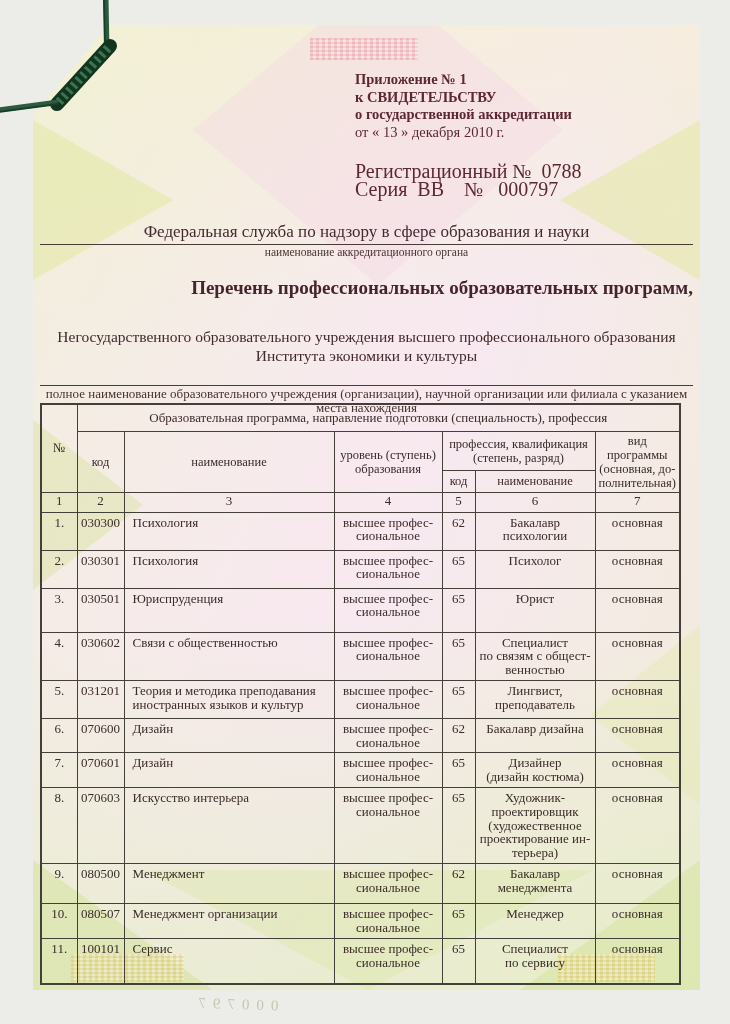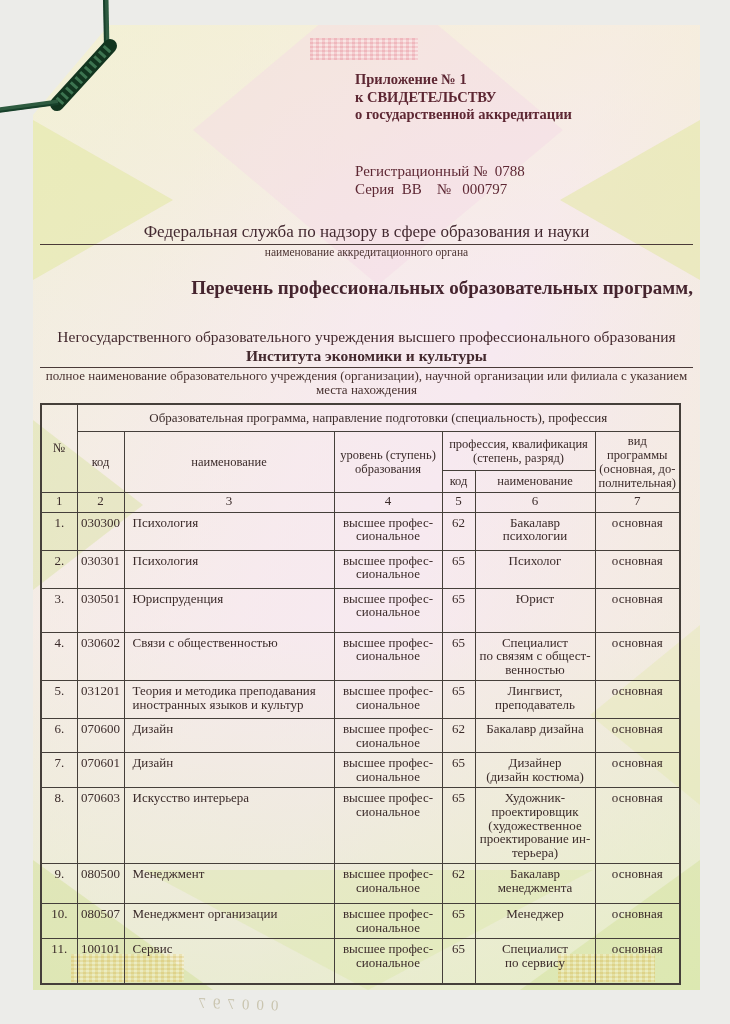--- a/index.html
+++ b/index.html
@@ -36,33 +36,33 @@
   }
   .g-bl { left:38px; top:929px; width:113px; height:28px; }
   .g-br { left:525px; top:929px; width:97px; height:28px; }
   .g-bl, .g-br {
     background:
       repeating-linear-gradient(0deg, rgba(222,196,104,0.30) 0 2px, rgba(248,240,200,0.25) 2px 4px),
       repeating-linear-gradient(90deg, rgba(222,196,104,0.38) 0 3px, rgba(252,246,214,0.28) 3px 6px);
   }
   .appendix { position:absolute; left:322px; top:46px; color:#5d2733; font-size:14.5px; line-height:17.5px; }
   .appendix .b { font-weight:bold; }
-  .registration { position:absolute; left:322px; top:137px; color:#5d2733; font-size:15px; line-height:18px; }
+  .registration { position:absolute; left:322px; top:137px; color:#5d2733; font-size:20px; line-height:18px; }
   .registration div { white-space:pre; }
 
   .authority { position:absolute; left:7px; top:197px; width:653px; text-align:center; }
   .authority .name { font-size:17px; color:#432930; border-bottom:1.5px solid #4a3a38; padding-bottom:2px; }
   .authority .cap { font-size:11.5px; color:#4a3230; margin-top:1px; }
 
   .doc-title { position:absolute; left:7px; top:251px; width:653px; text-align:right;
     font-size:19px; font-weight:bold; color:#45242e; line-height:23px; }
 
   .institution { position:absolute; left:7px; top:303px; width:653px; text-align:center; }
   .institution .l { font-size:15.5px; color:#43292e; line-height:18.5px; }
-  .institution .l2 { border-bottom:1.5px solid #4a3a38; padding-bottom:2px;font-weight:bold; }
+  .institution .l2 { border-bottom:1.5px solid #4a3a38; padding-bottom:20px; }
   .institution .cap { font-size:13px; color:#47302e; line-height:13.5px; margin-top:1px; white-space:pre-line; }
 
   
   .table-wrap { position:absolute; left:7px; top:378px; width:639px; }
   table { border-collapse:collapse; table-layout:fixed; width:639px; color:#3b2b2a; }
   th, td { border:1.5px solid #453f3a; vertical-align:top; font-weight:normal; }
   table { border:2px solid #453f3a; }
   th { font-size:12.5px; line-height:14px; padding:2px 2px; white-space:pre-line; vertical-align:middle; }
   tr.ha th { height:27px; font-size:13px; }
   tr.hb th { height:38px; }
@@ -88,20 +88,21 @@
     <div class="wm wm8"></div>
 
     <div class="guilloche g-top"></div>
     <div class="guilloche g-bl"></div>
     <div class="guilloche g-br"></div>
 
     <div class="appendix">
       <div class="b">Приложение № 1</div>
       <div class="b">к СВИДЕТЕЛЬСТВУ</div>
       <div class="b">о государственной аккредитации</div>
+      <div>от  « 13 » декабря 2010 г.</div>
     </div>
 
     <div class="registration">
       <div>Регистрационный №  0788</div>
       <div>Серия  ВВ    №   000797</div>
     </div>
 
     <div class="authority">
       <div class="name">Федеральная служба по надзору в сфере образования и науки</div>
       <div class="cap">наименование аккредитационного органа</div>

